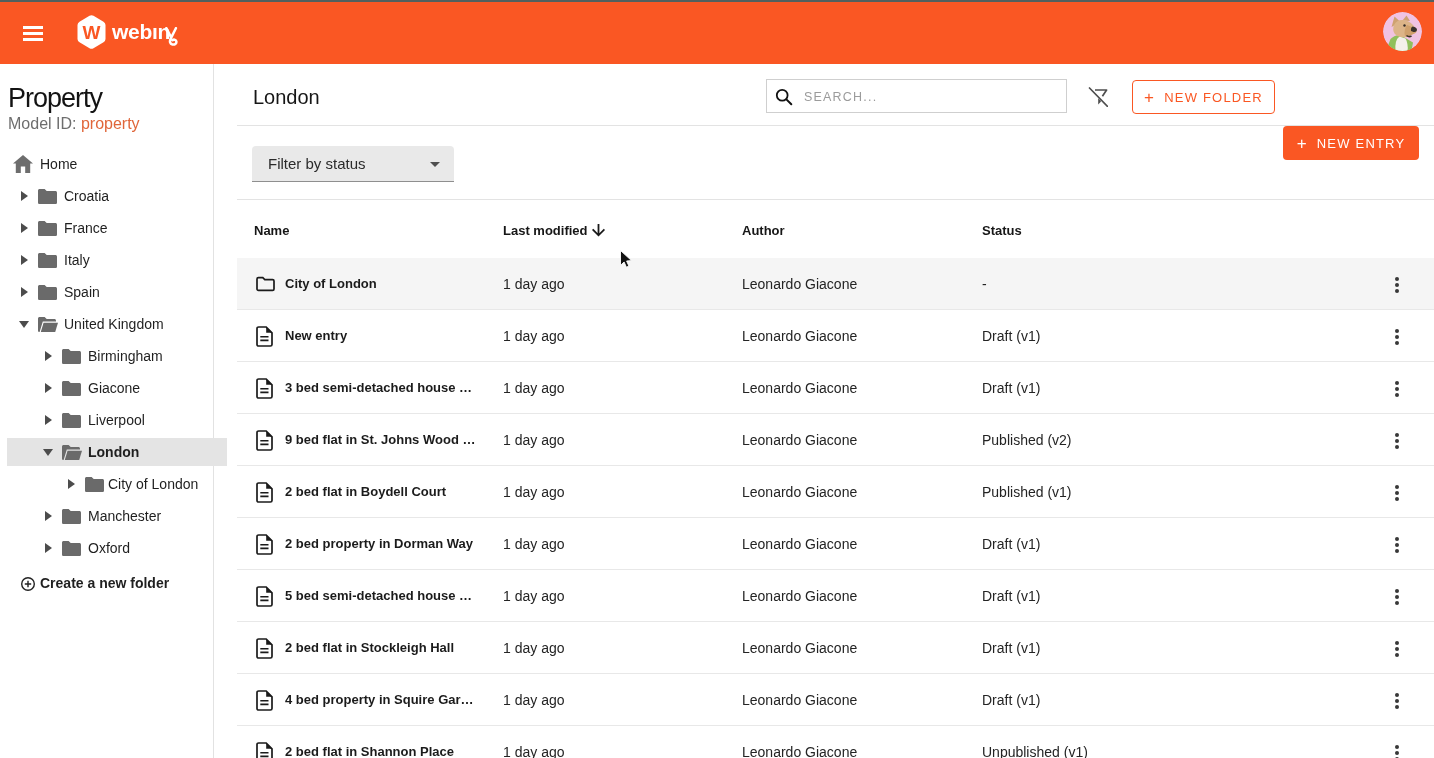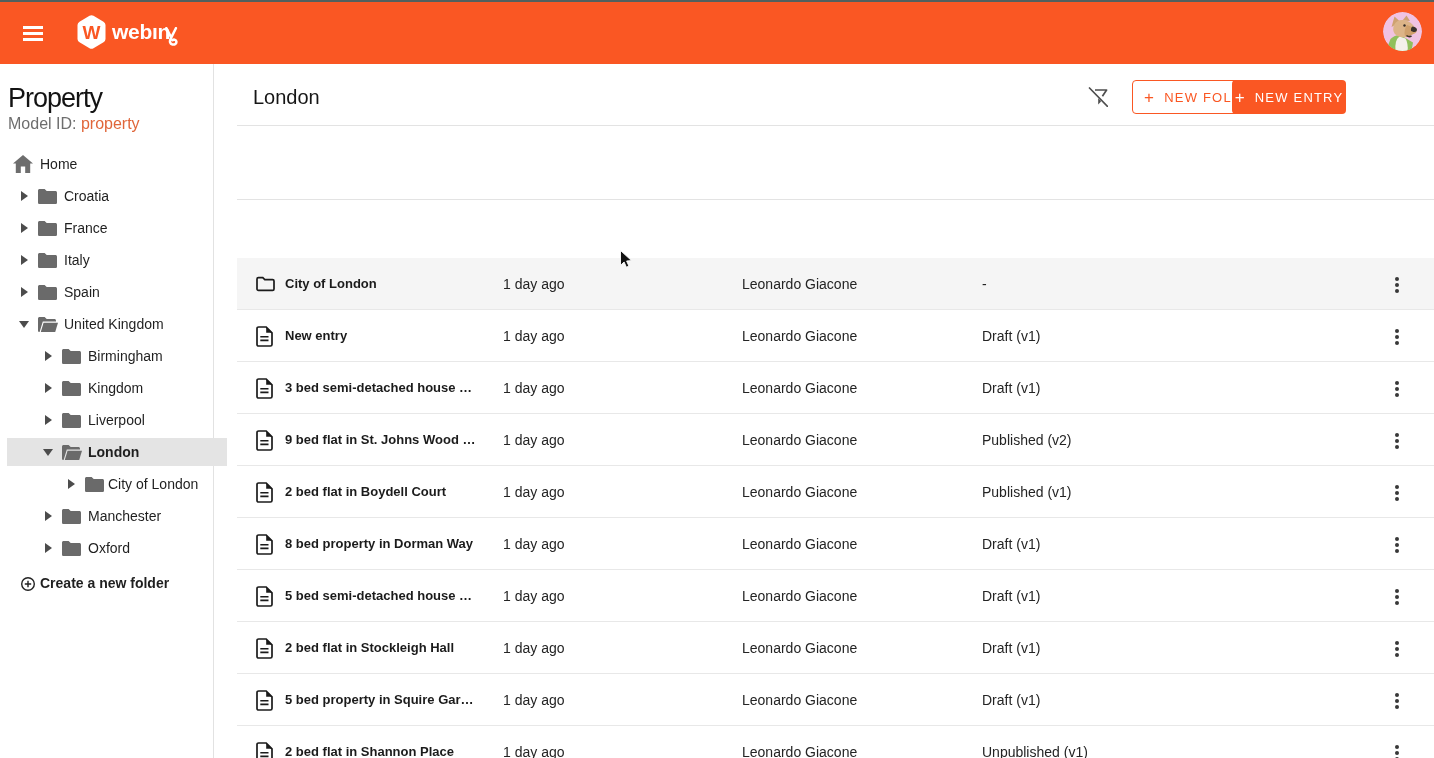--- a/index.html
+++ b/index.html
@@ -30,21 +30,21 @@
 
 #main { position:absolute; left:237px; top:64px; width:1197px; height:694px; }
 #toolbar { position:absolute; left:0; top:0; width:1197px; height:62px; border-bottom:1px solid #e3e3e3; }
 #title { position:absolute; left:16px; top:22px; font-size:20px; color:#161616; }
 #search { position:absolute; left:529px; top:15px; width:301px; height:34px; border:1px solid #cfcfcf; }
 #search span { position:absolute; left:37px; top:10px; font-size:12.5px; letter-spacing:1.2px; color:#9b9b9b; }
 #filtoff { position:absolute; left:851px; top:23px; }
 .btn { position:absolute; top:16px; height:34px; line-height:32px; font-size:13px; letter-spacing:1.2px; border-radius:4px; text-align:center; }
 .btn .plus { font-size:17px; font-weight:normal; margin-right:9px; position:relative; top:1px; }
 .btn-o { left:895px; width:143px; border:1px solid #fa5723; color:#fa5723; background:#fff; }
-.btn-f { left:995px; width:114px; background:#fa5723; color:#fff; line-height:34px; }
+.btn-f { left:1046px; width:136px; background:#fa5723; color:#fff; line-height:34px;margin-top:46px; }
 
 #filters { position:absolute; left:0; top:62px; width:1197px; height:74px; border-bottom:1px solid #e3e3e3; }
 .fsel { position:absolute; top:20px; width:202px; height:36px; background:#e9e9e9; border-bottom:1px solid #8f8f8f; border-radius:4px 4px 0 0; margin-left:-237px; }
 .fsel span { position:absolute; left:16px; top:9px; font-size:15px; color:#2b2b2b; }
 .fsel svg { position:absolute; right:14px; top:16px; }
 
 #thead { position:absolute; left:0; top:136px; width:1197px; height:58px; }
 #thead .hc { position:absolute; top:23px; font-size:13px; font-weight:bold; color:#161616; margin-left:-237px; }
 #thead svg { margin-left:-237px; }
 
@@ -156,21 +156,21 @@
       </svg>
       <span class="lbl" style="left:88px">Birmingham</span>
     </div>
   <div class="trow" style="top:374px">
       <svg class="tri" style="left:45px" width="7" height="10" viewBox="0 0 7 10">
         <path d="M0 0 L7 5 L0 10 Z" fill="#4c4c4c"></path>
       </svg>
       <svg class="fold" style="left:62px" width="19" height="16" viewBox="0 0 19 16">
         <path d="M0 2.6 C0 1.7 .7 1 1.6 1 H6.6 L8.7 3.1 H17.4 C18.3 3.1 19 3.8 19 4.7 V14.4 C19 15.3 18.3 16 17.4 16 H1.6 C.7 16 0 15.3 0 14.4 Z" fill="#6a6a6a"></path>
       </svg>
-      <span class="lbl" style="left:88px">Kingdom</span>
+      <span class="lbl" style="left:88px">Giacone</span>
     </div>
   <div class="trow" style="top:406px">
       <svg class="tri" style="left:45px" width="7" height="10" viewBox="0 0 7 10">
         <path d="M0 0 L7 5 L0 10 Z" fill="#4c4c4c"></path>
       </svg>
       <svg class="fold" style="left:62px" width="19" height="16" viewBox="0 0 19 16">
         <path d="M0 2.6 C0 1.7 .7 1 1.6 1 H6.6 L8.7 3.1 H17.4 C18.3 3.1 19 3.8 19 4.7 V14.4 C19 15.3 18.3 16 17.4 16 H1.6 C.7 16 0 15.3 0 14.4 Z" fill="#6a6a6a"></path>
       </svg>
       <span class="lbl" style="left:88px">Liverpool</span>
     </div>
@@ -220,32 +220,54 @@
         <circle cx="7" cy="7" r="6.3" fill="none" stroke="#222" stroke-width="1.4"></circle>
         <path d="M7 3.8 V10.2 M3.8 7 H10.2" stroke="#222" stroke-width="1.4"></path>
       </svg>
       <span class="lbl lblb" style="left:40px">Create a new folder</span>
     </div>
 </div>
 
 <div id="main">
   <div id="toolbar">
     <div id="title">London</div>
+    <div id="search">
+      <svg width="18" height="18" viewBox="0 0 18 18" style="position:absolute;left:8px;top:8px">
+          <circle cx="7.2" cy="7.2" r="5.4" fill="none" stroke="#111" stroke-width="1.8"></circle>
+          <path d="M11.4 11.4 L16.3 16.3" stroke="#111" stroke-width="2" stroke-linecap="round"></path>
+        </svg>
+      <span>SEARCH...</span>
+    </div>
     <svg id="filtoff" width="20" height="20" viewBox="0 0 20 20">
       <path d="M7 3 H18.6 L14.4 9.2" fill="none" stroke="#4e4e4e" stroke-width="1.7" stroke-linejoin="round"></path>
       <path d="M10.2 11.2 V17.4 L12.8 14.8 V13.7 Z" fill="#4e4e4e"></path>
       <path d="M1.5 1 L19.7 19.6" stroke="#4e4e4e" stroke-width="1.7" stroke-linecap="round"></path>
     </svg>
     <div class="btn btn-o"><span class="plus">+</span>NEW FOLDER</div>
     <div class="btn btn-f"><span class="plus">+</span>NEW ENTRY</div>
   </div>
 
   <div id="filters">
+    <div class="fsel" style="left:252px">
+        <span>Filter by status</span>
+        <svg width="10" height="5" viewBox="0 0 10 5">
+          <path d="M0 0 H10 L5 5 Z" fill="#4f4f4f"></path>
+        </svg>
+      </div>
   </div>
 
+  <div id="thead">
+    <span class="hc" style="left:254px">Name</span>
+    <span class="hc" style="left:503px">Last modified</span>
+    <svg style="position:absolute;left:592px;top:24px" width="13" height="13" viewBox="0 0 13 13">
+        <path d="M6.5 0.8 V10.6 M1.2 6 L6.5 11.3 L11.8 6" fill="none" stroke="#1a1a1a" stroke-width="1.8" stroke-linecap="square"></path>
+      </svg>
+    <span class="hc" style="left:742px">Author</span>
+    <span class="hc" style="left:982px">Status</span>
+  </div>
 
   <div id="rows">
     <div class="row" style="top:194px;background:#f5f5f5">
       <svg class="ric" style="top:18px" width="19" height="16" viewBox="0 0 19 16">
           <path d="M1 3 C1 2.2 1.6 1.6 2.4 1.6 H6.8 L8.8 3.6 H16.6 C17.4 3.6 18 4.2 18 5 V13 C18 13.8 17.4 14.4 16.6 14.4 H2.4 C1.6 14.4 1 13.8 1 13 Z" fill="none" stroke="#1b1b1b" stroke-width="1.7"></path>
         </svg>
       <span class="rname">City of London</span>
       <span class="rc" style="left:503px">1 day ago</span>
       <span class="rc" style="left:742px">Leonardo Giacone</span>
       <span class="rc" style="left:982px">-</span>
@@ -318,21 +340,21 @@
           <i></i>
           <i></i>
         </div>
     </div>
     <div class="row" style="top:454px">
       <svg class="ric doc" width="17" height="21" viewBox="0 0 17 21">
           <path d="M1 2.6 C1 1.7 1.7 1 2.6 1 H10.2 L16 6.8 V18.4 C16 19.3 15.3 20 14.4 20 H2.6 C1.7 20 1 19.3 1 18.4 Z" fill="none" stroke="#1b1b1b" stroke-width="1.7"></path>
           <path d="M10.2 1 L16 6.8 H10.2 Z" fill="#1b1b1b"></path>
           <path d="M4.3 10.8 H12.5 M4.3 14.4 H12.5" stroke="#1b1b1b" stroke-width="1.6"></path>
         </svg>
-      <span class="rname">8 bed property in Dorman Way</span>
+      <span class="rname">2 bed property in Dorman Way</span>
       <span class="rc" style="left:503px">1 day ago</span>
       <span class="rc" style="left:742px">Leonardo Giacone</span>
       <span class="rc" style="left:982px">Draft (v1)</span>
       <div class="kebab">
           <i></i>
           <i></i>
           <i></i>
         </div>
     </div>
     <div class="row" style="top:506px">
@@ -366,21 +388,21 @@
           <i></i>
           <i></i>
         </div>
     </div>
     <div class="row" style="top:610px">
       <svg class="ric doc" width="17" height="21" viewBox="0 0 17 21">
           <path d="M1 2.6 C1 1.7 1.7 1 2.6 1 H10.2 L16 6.8 V18.4 C16 19.3 15.3 20 14.4 20 H2.6 C1.7 20 1 19.3 1 18.4 Z" fill="none" stroke="#1b1b1b" stroke-width="1.7"></path>
           <path d="M10.2 1 L16 6.8 H10.2 Z" fill="#1b1b1b"></path>
           <path d="M4.3 10.8 H12.5 M4.3 14.4 H12.5" stroke="#1b1b1b" stroke-width="1.6"></path>
         </svg>
-      <span class="rname">5 bed property in Squire Gar…</span>
+      <span class="rname">4 bed property in Squire Gar…</span>
       <span class="rc" style="left:503px">1 day ago</span>
       <span class="rc" style="left:742px">Leonardo Giacone</span>
       <span class="rc" style="left:982px">Draft (v1)</span>
       <div class="kebab">
           <i></i>
           <i></i>
           <i></i>
         </div>
     </div>
     <div class="row" style="top:662px">

